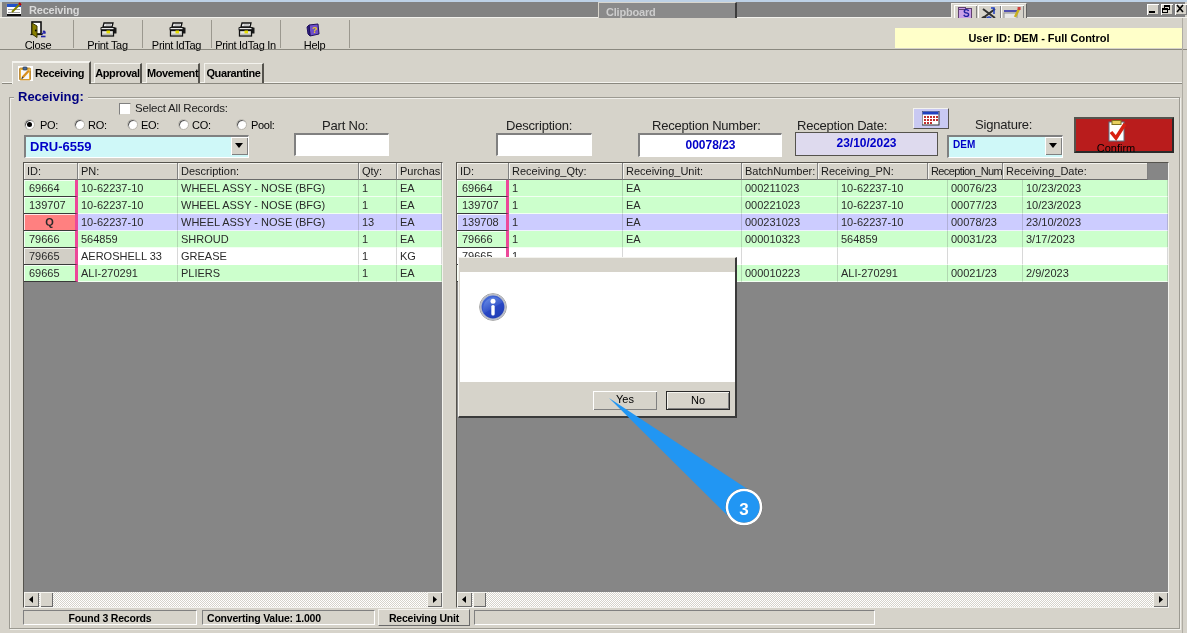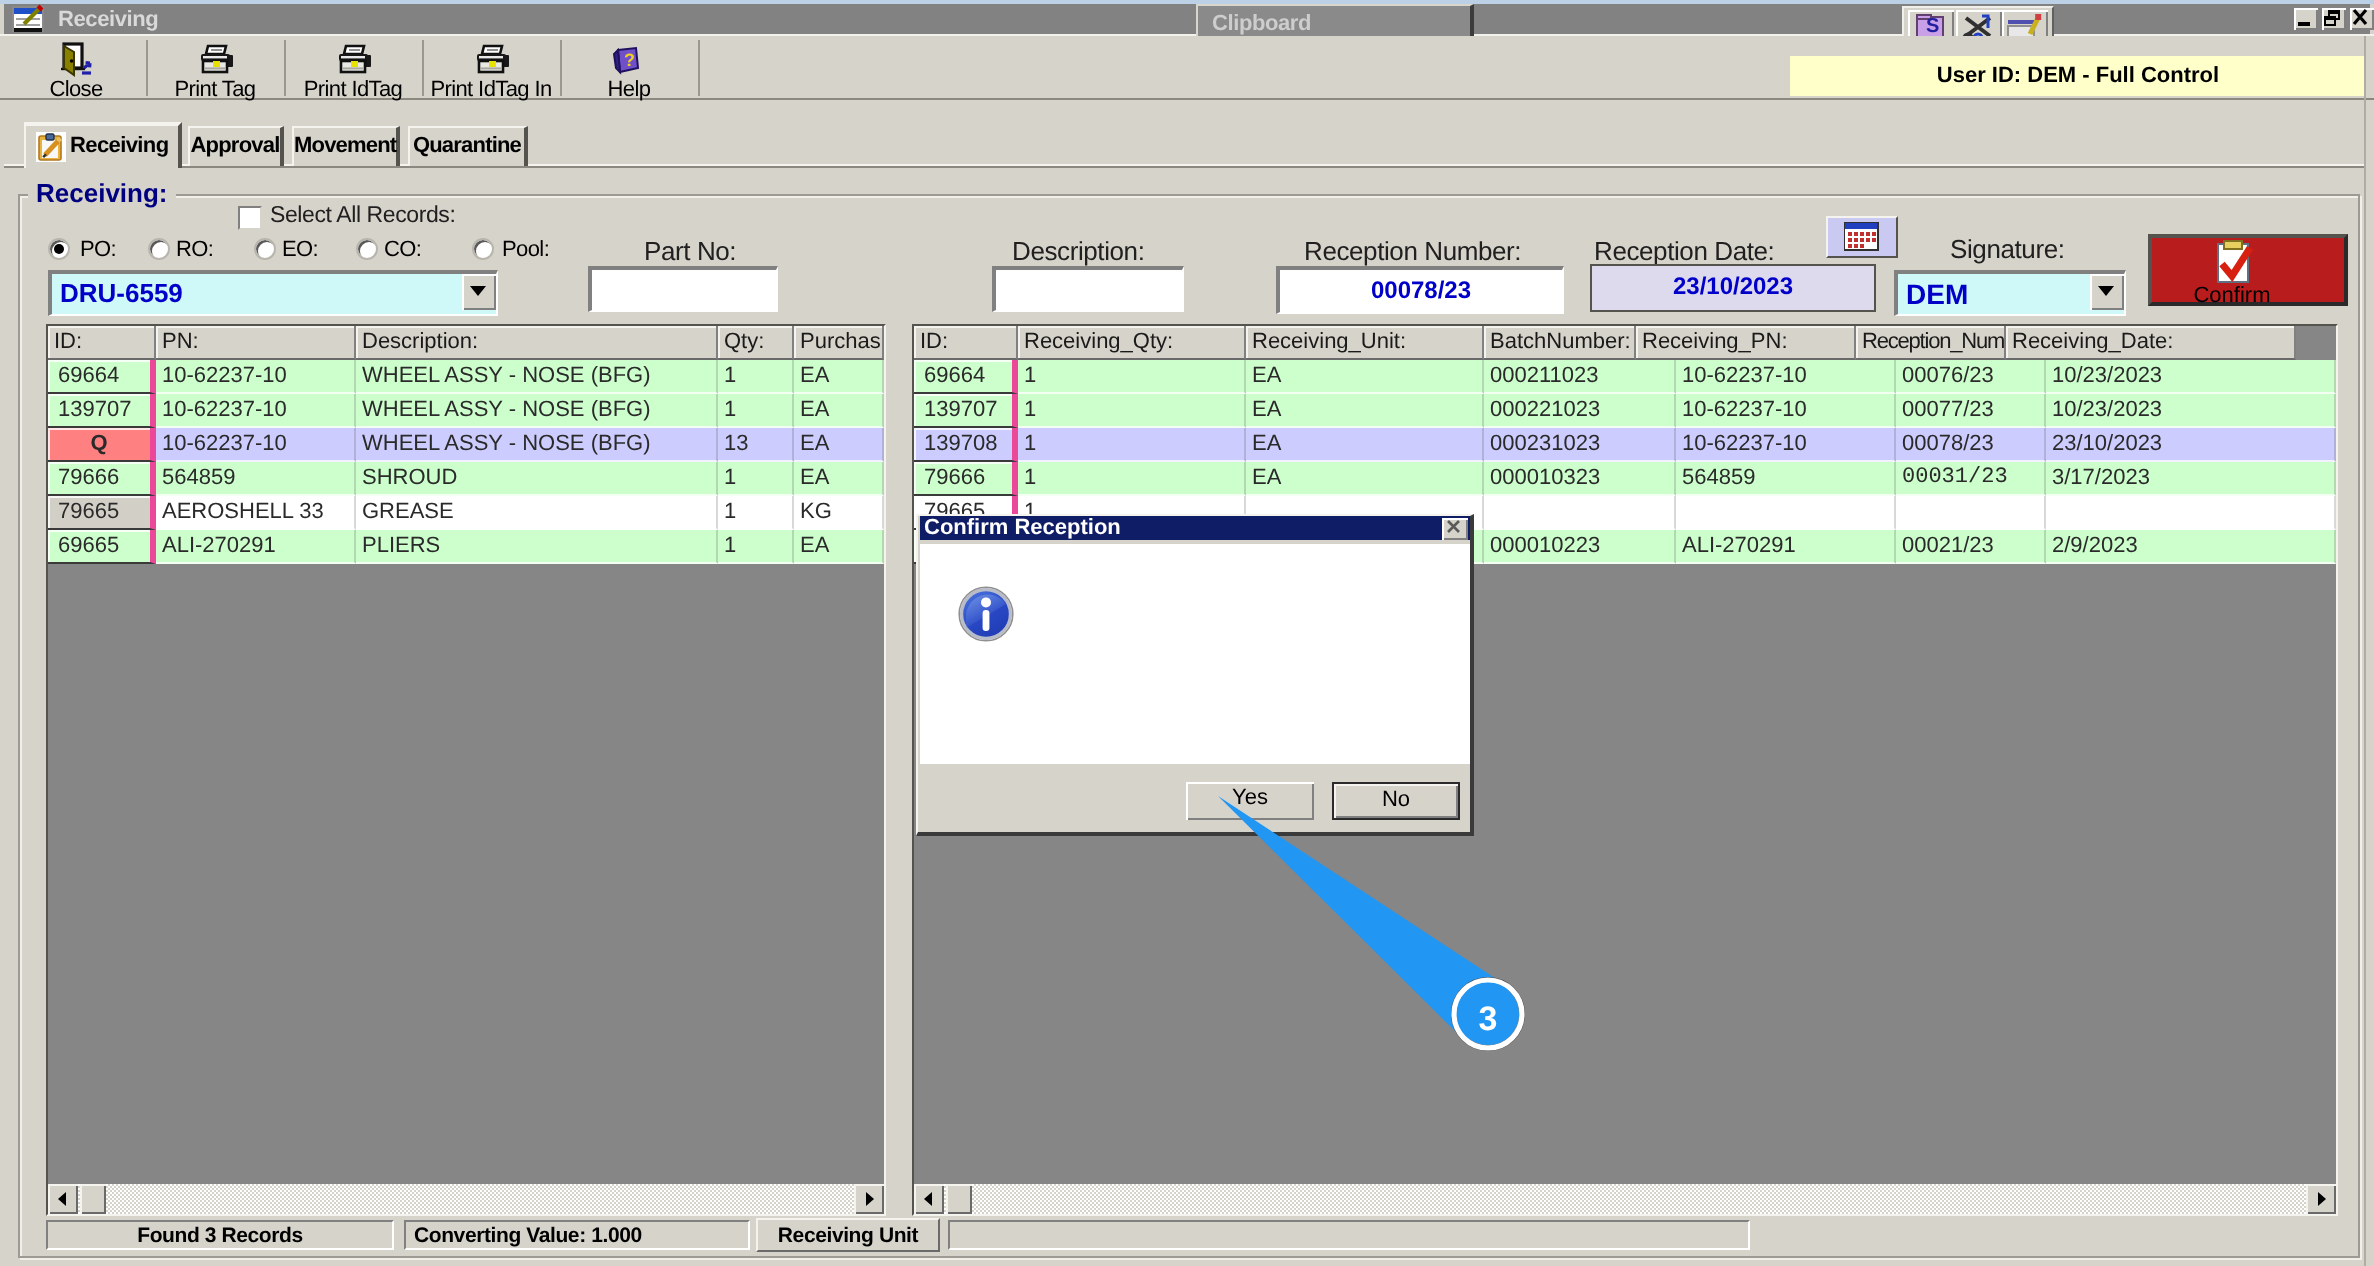--- a/index.html
+++ b/index.html
@@ -241,21 +241,21 @@
           <rect x="14" y="8" width="2" height="2"></rect>
         <rect x="2" y="11" width="2" height="2"></rect>
           <rect x="5" y="11" width="2" height="2"></rect>
           <rect x="8" y="11" width="2" height="2"></rect>
       </g>
     </svg>
   </div>
 
   <div class="abs" style="left:975px;top:117px;font-size:13px;letter-spacing:-0.2px;color:#202020;">Signature:</div>
   <div class="abs sunkendeep" style="left:947px;top:135px;width:116px;height:23px;background:#CFF8F8;">
-    <div class="b" style="position:absolute;left:4px;top:2px;font-size:14px;color:#0000C8;">DEM</div>
+    <div class="b" style="position:absolute;left:4px;top:2px;font-size:10px;color:#0000C8;">DEM</div>
     <div class="abs raised2" style="right:0px;top:0px;width:17px;height:18px;background:#D6D3CA;">
       <svg width="9" height="6" style="position:absolute;left:4px;top:6px;">
           <path d="M0 0 L8 0 L4 5 Z" fill="#000"></path>
         </svg>
     </div>
   </div>
 
   <div class="abs" style="left:1074px;top:117px;width:100px;height:36px;background:#b91c1c;border:2px solid #2A2A2A;border-top-color:#55534D;border-left-color:#55534D;">
     <svg width="26" height="24" style="position:absolute;left:28px;top:1px;">
       <rect x="5" y="2" width="15" height="19" fill="#FFFFFF" stroke="#607080"></rect>
@@ -374,21 +374,21 @@
     <div class="cell" style="width:110px;">10-62237-10</div>
     <div class="cell" style="width:75px;">00078/23</div>
     <div class="cell" style="width:145px;">23/10/2023</div>
   </div>
   <div class="trow" style="background:#CCFFCC;">
     <div class="idcell" style="width:52px;">79666</div>
     <div class="cell" style="width:114px;">1</div>
     <div class="cell" style="width:119px;">EA</div>
     <div class="cell" style="width:96px;">000010323</div>
     <div class="cell" style="width:110px;">564859</div>
-    <div class="cell" style="width:75px;font-family:Liberation Mono, monospace;">00031/23</div>
+    <div class="cell" style="width:75px;">00031/23</div>
     <div class="cell" style="width:145px;">3/17/2023</div>
   </div>
   <div class="trow" style="background:#FFFFFF;">
     <div class="idcell" style="width:52px;">79665</div>
     <div class="cell" style="width:114px;">1</div>
     <div class="cell" style="width:119px;"></div>
     <div class="cell" style="width:96px;"></div>
     <div class="cell" style="width:110px;"></div>
     <div class="cell" style="width:75px;"></div>
     <div class="cell" style="width:145px;"></div>
@@ -422,28 +422,20 @@
   </div>
   <div class="abs sunken" style="left:202px;top:610px;width:173px;height:15px;background:#D6D3CA;">
     <div class="b" style="margin:1px 0 0 4px;font-size:10.5px;letter-spacing:-0.2px;">Converting Value: 1.000</div>
   </div>
   <div class="abs" style="left:378px;top:609px;width:92px;height:17px;background:#D6D3CA;border-top:1px solid #F4F3EE;border-left:1px solid #F4F3EE;border-right:1px solid #6A6A6A;border-bottom:1px solid #6A6A6A;text-align:center;">
     <div class="b" style="margin-top:2px;font-size:10.5px;letter-spacing:-0.2px;">Receiving Unit</div>
   </div>
   <div class="abs sunken" style="left:474px;top:610px;width:401px;height:15px;background:#D6D3CA;"></div>
 </div>
 <div id="dialog" class="abs" style="left:458px;top:257px;width:279px;height:161px;background:#D6D3CA;border-top:1px solid #F4F3EE;border-left:1px solid #F4F3EE;border-right:2px solid #3A3A3A;border-bottom:2px solid #3A3A3A;">
-  <div class="abs" style="left:1px;top:0px;width:275px;height:12px;background:#0F1C66;">
-    <div class="b" style="position:absolute;left:2px;top:0px;font-size:11px;color:#FFFFFF;">Confirm Reception</div>
-    <div class="abs raised2" style="right:1px;top:1px;width:13px;height:11px;background:#D6D3CA;">
-      <svg width="11" height="9" style="position:absolute;left:0px;top:0px;">
-          <path d="M3 1.5 L8.5 7 M8.5 1.5 L3 7" stroke="#5A5A5A" stroke-width="1.3"></path>
-        </svg>
-    </div>
-  </div>
   <div class="abs" style="left:1px;top:14px;width:275px;height:110px;background:#FFFFFF;">
     <svg width="28" height="28" style="position:absolute;left:19px;top:21px;">
       <defs>
         <linearGradient id="ig" x1="0.2" y1="0" x2="0.8" y2="1">
             <stop offset="0" stop-color="#4A72DC"></stop>
             <stop offset="0.55" stop-color="#2847C4"></stop>
             <stop offset="1" stop-color="#1F3BB2"></stop>
           </linearGradient>
         <linearGradient id="ih" x1="0" y1="0" x2="0.6" y2="1">
             <stop offset="0" stop-color="#7396E8" stop-opacity="0.95"></stop>

